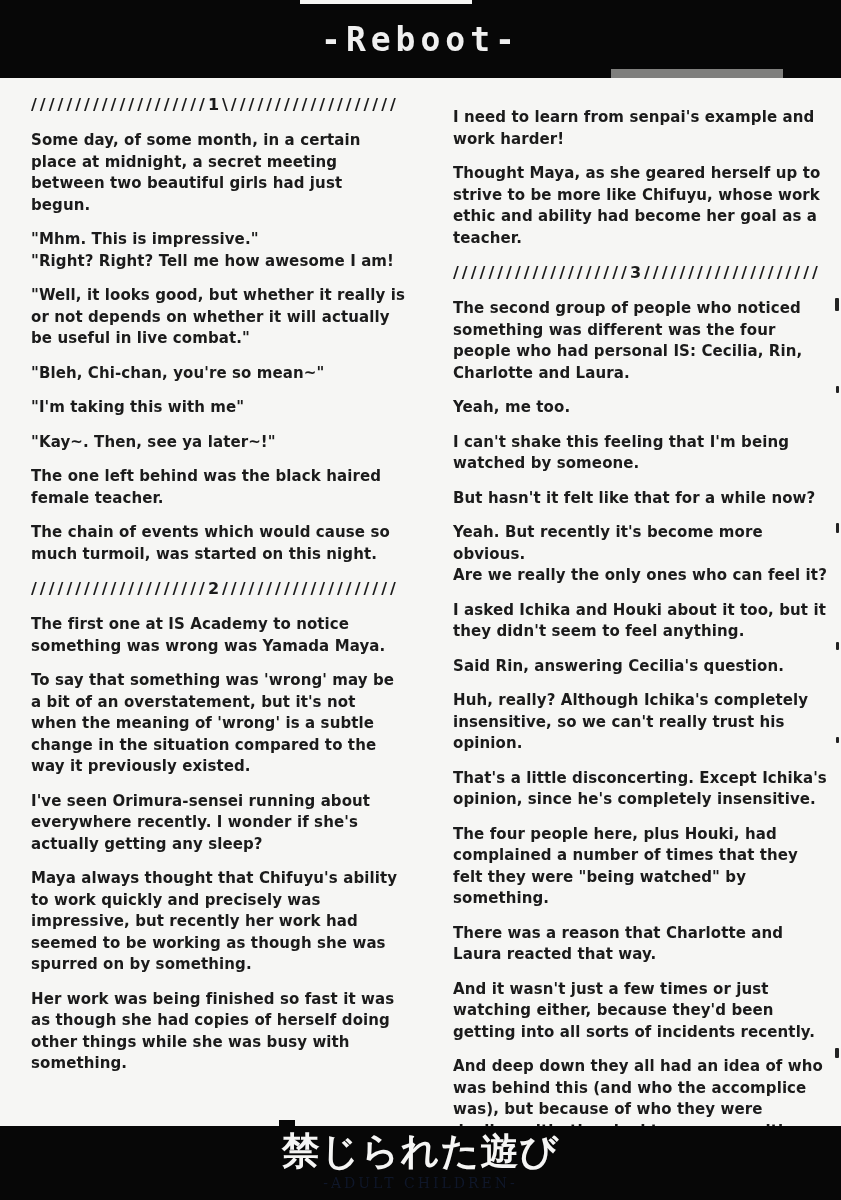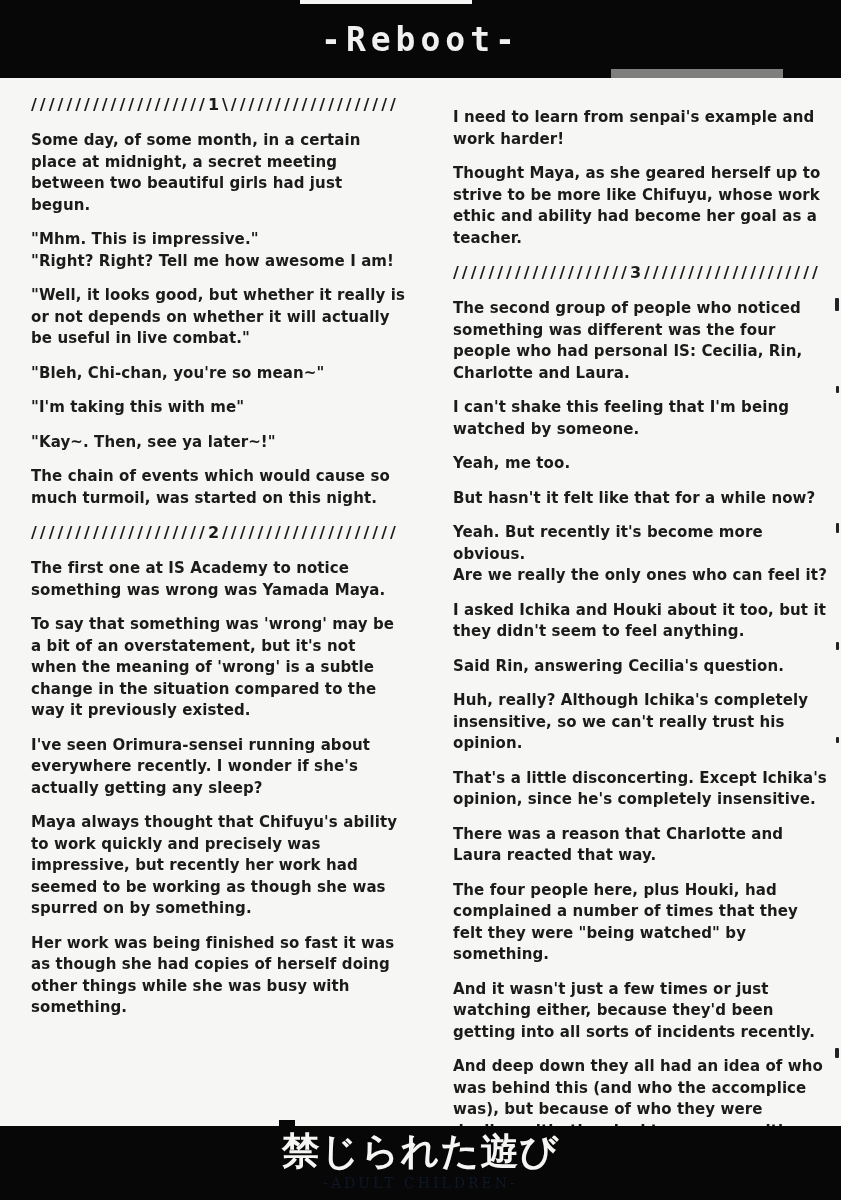--- a/index.html
+++ b/index.html
@@ -57,45 +57,46 @@
 
   <div class="col left">
     <p class="divider">////////////////////1\///////////////////</p>
     <p>Some day, of some month, in a certain place at midnight, a secret meeting between two beautiful girls had just begun.</p>
     <p>"Mhm. This is impressive."
 "Right? Right? Tell me how awesome I am!</p>
     <p>"Well, it looks good, but whether it really is or not depends on whether it will actually be useful in live combat."</p>
     <p>"Bleh, Chi-chan, you're so mean~"</p>
     <p>"I'm taking this with me"</p>
     <p>"Kay~. Then, see ya later~!"</p>
+    <p>The one left behind was the black haired female teacher.</p>
     <p>The chain of events which would cause so much turmoil, was started on this night.</p>
     <p class="divider">////////////////////2////////////////////</p>
     <p>The first one at IS Academy to notice something was wrong was Yamada Maya.</p>
     <p>To say that something was 'wrong' may be a bit of an overstatement, but it's not when the meaning of 'wrong' is a subtle change in the situation compared to the way it previously existed.</p>
     <p>I've seen Orimura-sensei running about everywhere recently. I wonder if she's actually getting any sleep?</p>
     <p>Maya always thought that Chifuyu's ability to work quickly and precisely was impressive, but recently her work had seemed to be working as though she was spurred on by something.</p>
     <p>Her work was being finished so fast it was as though she had copies of herself doing other things while she was busy with something.</p>
   </div>
 
   <div class="col right">
     <p>I need to learn from senpai's example and work harder!</p>
     <p>Thought Maya, as she geared herself up to strive to be more like Chifuyu, whose work ethic and ability had become her goal as a teacher.</p>
     <p class="divider">////////////////////3////////////////////</p>
     <p>The second group of people who noticed something was different was the four people who had personal IS: Cecilia, Rin, Charlotte and Laura.</p>
+    <p>Yeah, me too.</p>
     <p>I can't shake this feeling that I'm being watched by someone.</p>
-    <p>Yeah, me too.</p>
     <p>But hasn't it felt like that for a while now?</p>
     <p>Yeah. But recently it's become more obvious.
 Are we really the only ones who can feel it?</p>
     <p>I asked Ichika and Houki about it too, but it they didn't seem to feel anything.</p>
     <p>Said Rin, answering Cecilia's question.</p>
     <p>Huh, really? Although Ichika's completely insensitive, so we can't really trust his opinion.</p>
     <p>That's a little disconcerting. Except Ichika's opinion, since he's completely insensitive.</p>
+    <p>The four people here, plus Houki, had complained a number of times that they felt they were "being watched" by something.</p>
     <p>There was a reason that Charlotte and Laura reacted that way.</p>
-    <p>The four people here, plus Houki, had complained a number of times that they felt they were "being watched" by something.</p>
     <p>And it wasn't just a few times or just watching either, because they'd been getting into all sorts of incidents recently.</p>
     <p>And deep down they all had an idea of who was behind this (and who the accomplice was), but because of who they were dealing with, they had to come up with a plan.</p>
   </div>
 
   <div class="speck" style="left:835px;top:298px;width:4px;height:13px;"></div>
   <div class="speck" style="left:836px;top:386px;width:3px;height:7px;"></div>
   <div class="speck" style="left:836px;top:523px;width:3px;height:10px;"></div>
   <div class="speck" style="left:836px;top:642px;width:3px;height:8px;"></div>
   <div class="speck" style="left:836px;top:737px;width:3px;height:6px;"></div>
   <div class="speck" style="left:835px;top:1048px;width:4px;height:10px;"></div>

